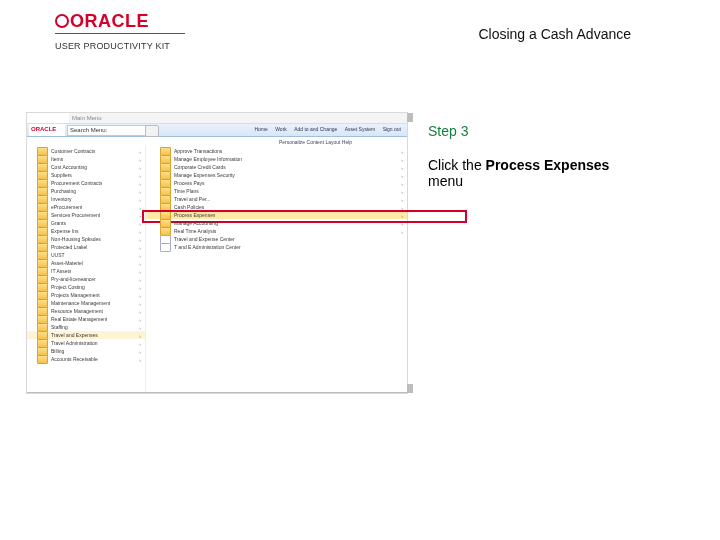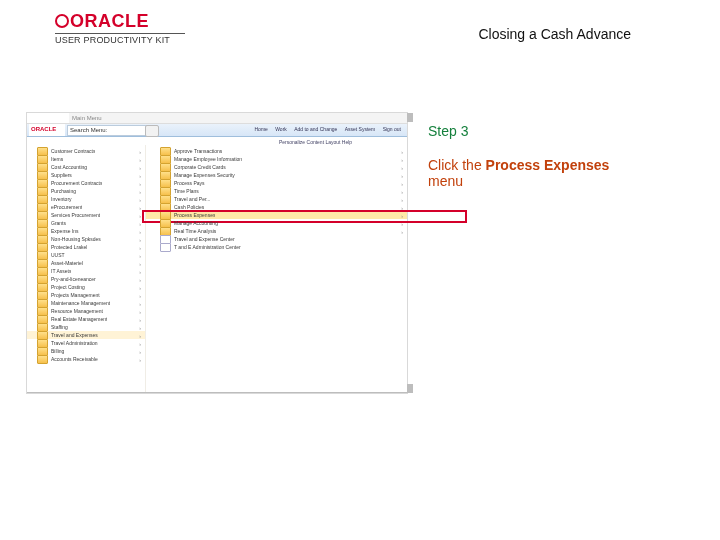--- a/index.html
+++ b/index.html
@@ -1,21 +1,21 @@
 <!DOCTYPE html>
 <html><head>
 <meta charset="utf-8">
 <style>
 html,body{margin:0;padding:0;width:720px;height:540px;background:#fff;font-family:Arial,Helvetica,sans-serif;color:#222;overflow:hidden}
 .page{position:relative;width:716px;height:540px}
 
 .hdr-logo{position:absolute;left:55px;top:12px;width:130px}
 .hdr-logo .oracle{font:700 18px/1 Arial;color:#d4002a;letter-spacing:.5px}
 .hdr-logo .oracle .oval{display:inline-block;border:2px solid #d4002a;border-radius:50%;width:10px;height:10px;margin-right:1px;vertical-align:-1px}
-.hdr-logo .upk{font:9px/1 Arial;color:#333;border-top:1px solid #555;margin-top:3px;padding-top:2px;letter-spacing:.2px}
+.hdr-logo .upk{font:9px/1 Arial;color:#333;border-top:1px solid #555;margin-top:3px;padding-top:8px;letter-spacing:.2px}
 .title{position:absolute;right:85px;top:26px;font:14px Arial;color:#111}
 
 .shot{position:absolute;left:26px;top:112px;width:380px;height:280px;border:1px solid #d9d9d9}
 .shot::before,.shot::after{content:"";position:absolute;background:#bdbdbd}
 .shot::before{top:0;left:0;right:0;height:1px}
 .shot::after{bottom:0;left:0;right:0;height:1px}
 .sb-top{position:absolute;right:-6px;top:0;width:6px;height:9px;background:#bdbdbd}
 .sb-bot{position:absolute;right:-6px;bottom:0;width:6px;height:9px;background:#bdbdbd}
 
 .app{position:absolute;inset:0;font:6px Arial;color:#444;background:#fff}
@@ -38,21 +38,21 @@
 .row .fico{width:9px;height:7px;background:linear-gradient(#ffe08a,#f6c04c);border:1px solid #d4a330;border-radius:1px;margin-right:3px;flex:0 0 auto}
 .row .fico.pg{background:#fff;border-color:#aac}
 .row .lbl{white-space:nowrap;overflow:hidden;text-overflow:clip;font-size:5px;color:#3a3a3a}
 .row .car{position:absolute;right:4px;top:2px;font-size:5px;color:#888}
 .row.curr{background:#fff3d6}
 .row.hl{background:#ffe9a8}
 .row .redbox{position:absolute;left:-4px;right:-60px;top:-1px;height:9px;border:2px solid #d4002a;pointer-events:none}
 
 .steps{position:absolute;left:428px;top:123px;right:90px}
 .steps .stp{font:14px Arial;color:#15803d;margin-bottom:18px}
-.steps .txt{font:14px Arial;color:#c2410c}
+.steps .txt{font:14px Arial;color:#000000}
 .steps .txt b{font-weight:700}
 </style>
 </head>
 <body>
 <div class="page">
 
 <div class="hdr-logo">
   <div class="oracle"><span class="oval"></span><span>ORACLE</span></div>
   <div class="upk">USER PRODUCTIVITY KIT</div>
 </div>

